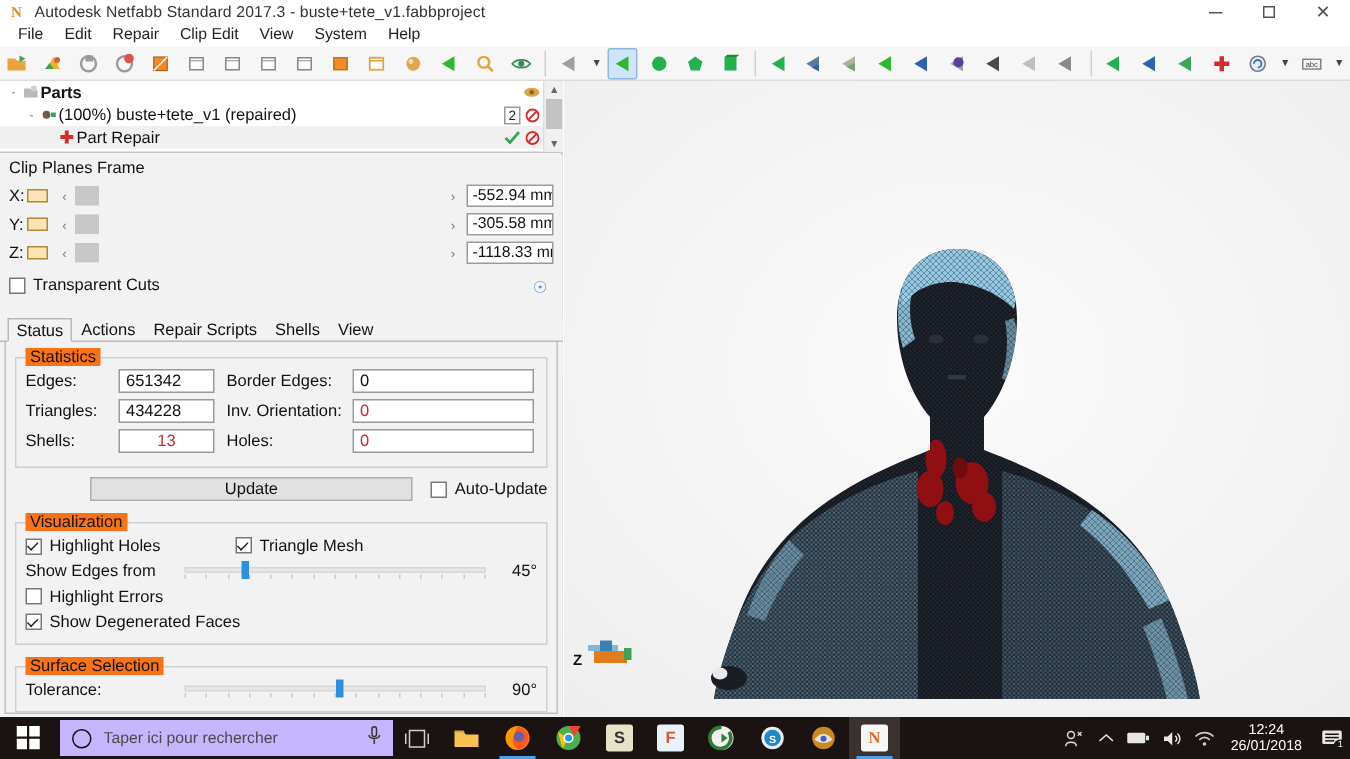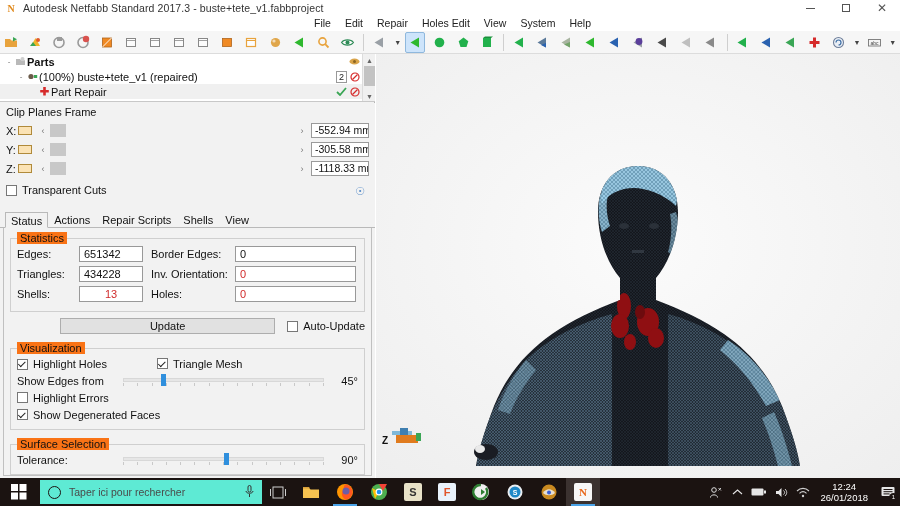--- a/index.html
+++ b/index.html
@@ -48,21 +48,20 @@
   .glyph-max { display:block; width:8px; height:8px; border:1px solid #555; }
   .glyph-close { font-size: 12px; line-height: 1; }
 
   
   .menubar {
     position: absolute; top: 16px; left: 0;
     width: 900px; height: 15px;
     background: #ffffff;
     display: flex; align-items: center;
     padding-left: 5px;
-    justify-content: center;
   }
   .menu-item {
     font-size: 10.5px; color: #222;
     padding: 0 7px; height: 15px;
     line-height: 15px; cursor: default;
     white-space: nowrap;
   }
 
   
   .toolbar {
@@ -316,21 +315,21 @@
     position: absolute; left: 0; top: 478px;
     width: 900px; height: 28px;
     background: #1b1311;
     display: flex; align-items: center;
   }
   .start-btn {
     width: 38px; height: 28px;
     display: flex; align-items: center; justify-content: center;
   }
   .search-box {
-    width: 222px; height: 24px; background: #5eead4;
+    width: 222px; height: 24px; background: #c4b5fd;
     display: flex; align-items: center;
     margin-left: 2px; position: relative;
   }
   .search-circle {
     width: 13px; height: 13px; border: 1.6px solid #1b1311;
     border-radius: 50%; margin: 0 8px 0 8px; flex: none;
   }
   .search-ph { font-size: 10.5px; color: #4a4a4a; flex: 1; }
   .mic { margin-right: 8px; color: #333; }
   .tb-task {
@@ -392,21 +391,21 @@
       </div>
     <div class="tb-btn close">
         <span class="glyph-close">✕</span>
       </div>
   </div>
 
   <div class="menubar">
     <div class="menu-item">File</div>
     <div class="menu-item">Edit</div>
     <div class="menu-item">Repair</div>
-    <div class="menu-item">Holes Edit</div>
+    <div class="menu-item">Clip Edit</div>
     <div class="menu-item">View</div>
     <div class="menu-item">System</div>
     <div class="menu-item">Help</div>
   </div>
 
   <div class="toolbar" id="toolbar">
       <div class="tool-btn">
         <svg width="15" height="15" viewBox="0 0 15 15">
           <path d="M1 4 L6 4 L7.5 5.5 L13 5.5 L13 12 L1 12 Z" fill="#e8a33d"></path>
           <path d="M9 2 L13 4.2 L9 6.4 Z" fill="#3aa655"></path>

